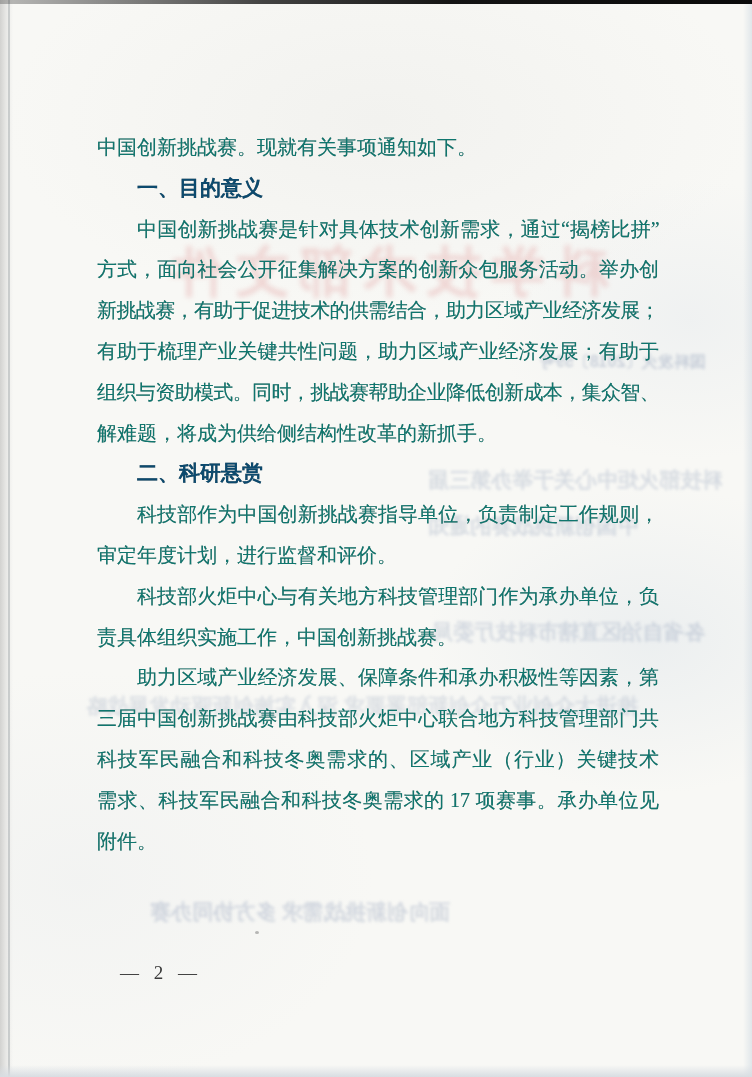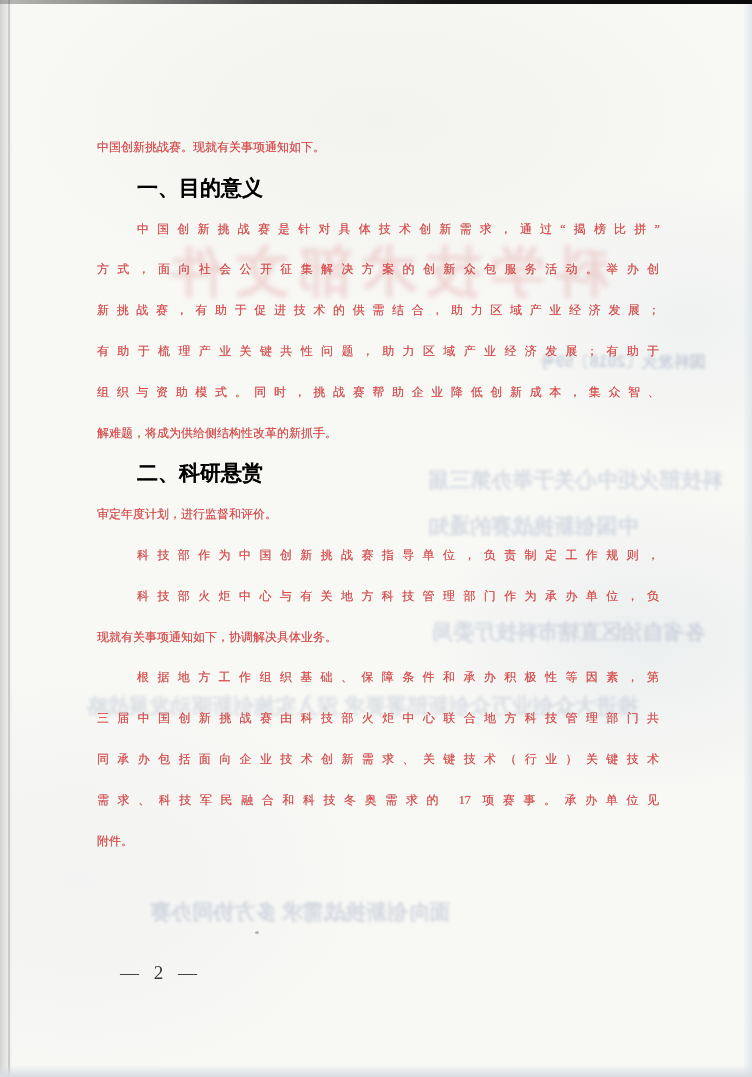--- a/index.html
+++ b/index.html
@@ -24,29 +24,29 @@
     background:linear-gradient(to right,#d2d2d0 0,#e7e7e5 45%, rgba(246,246,244,0) 100%);}
   .edge-left-line{position:absolute;top:0;bottom:0;left:8px;width:2px;z-index:5;
     background:rgba(172,176,179,0.55);}
   .edge-bottom{position:absolute;left:0;right:0;bottom:0;height:12px;z-index:5;
     background:linear-gradient(to top,#d8dde2,rgba(248,248,245,0));}
   .edge-right{position:absolute;top:0;bottom:0;right:0;width:9px;z-index:4;
     background:linear-gradient(to left,rgba(220,227,232,0.85),rgba(248,248,245,0));}
   
   .content{position:absolute;left:97px;top:127px;width:562px;z-index:3;}
   .line{
-    height:40.8px;line-height:40.8px;font-size:12px;color:#ef4444;
+    height:40.8px;line-height:40.8px;font-size:20px;color:#0f766e;
     white-space:nowrap;overflow:visible;
     text-shadow:0 0 0.5px rgba(45,45,45,0.45);
   }
   .line.j{white-space:normal;text-align:justify;text-align-last:justify;text-justify:inter-character;}
   .indent{text-indent:40px;}
   .heading{
     font-family:"Liberation Sans","DejaVu Sans",sans-serif;
-    font-weight:bold;font-size:21px;color:#000000;
+    font-weight:bold;font-size:21px;color:#0c4a6e;
     text-shadow:0 0 0.5px rgba(20,20,20,0.5);
   }
   .n29{letter-spacing:-0.72px;}
   
   .page-number{
     position:absolute;left:120px;top:962px;z-index:3;
     font-size:19px;color:#3a3a3a;letter-spacing:5px;white-space:nowrap;
   }
   
   .ghost{
@@ -85,27 +85,27 @@
 <div class="content">
   <div class="line">中国创新挑战赛。现就有关事项通知如下。</div>
   <div class="line heading indent">一、目的意义</div>
   <div class="line indent j n29">中国创新挑战赛是针对具体技术创新需求，通过“揭榜比拼”</div>
   <div class="line j">方式，面向社会公开征集解决方案的创新众包服务活动。举办创</div>
   <div class="line j n29">新挑战赛，有助于促进技术的供需结合，助力区域产业经济发展；</div>
   <div class="line j">有助于梳理产业关键共性问题，助力区域产业经济发展；有助于</div>
   <div class="line j n29">组织与资助模式。同时，挑战赛帮助企业降低创新成本，集众智、</div>
   <div class="line">解难题，将成为供给侧结构性改革的新抓手。</div>
   <div class="line heading indent">二、科研悬赏</div>
+  <div class="line indent j">科技部作为中国创新挑战赛指导单位，负责制定工作规则，</div>
   <div class="line">审定年度计划，进行监督和评价。</div>
-  <div class="line indent j">科技部作为中国创新挑战赛指导单位，负责制定工作规则，</div>
   <div class="line indent j">科技部火炬中心与有关地方科技管理部门作为承办单位，负</div>
-  <div class="line">现就有关事项通知如下，协调解决具体业务。</div>
-  <div class="line indent j">根据地方工作组织基础、保障条件和承办积极性等因素，第</div>
+  <div class="line">责具体组织实施工作，中国创新挑战赛。</div>
+  <div class="line indent j">助力区域产业经济发展、保障条件和承办积极性等因素，第</div>
   <div class="line j">三届中国创新挑战赛由科技部火炬中心联合地方科技管理部门共</div>
-  <div class="line j">同承办包括面向企业技术创新需求、关键技术（行业）关键技术</div>
+  <div class="line j">科技军民融合和科技冬奥需求的、区域产业（行业）关键技术</div>
   <div class="line j">需求、科技军民融合和科技冬奥需求的 17 项赛事。承办单位见</div>
   <div class="line">附件。</div>
 </div>
 
 <div class="page-number">— 2 —</div>
 
 <div class="speck"></div>
 
 <div class="edge-top"></div>
 <div class="edge-left"></div>

